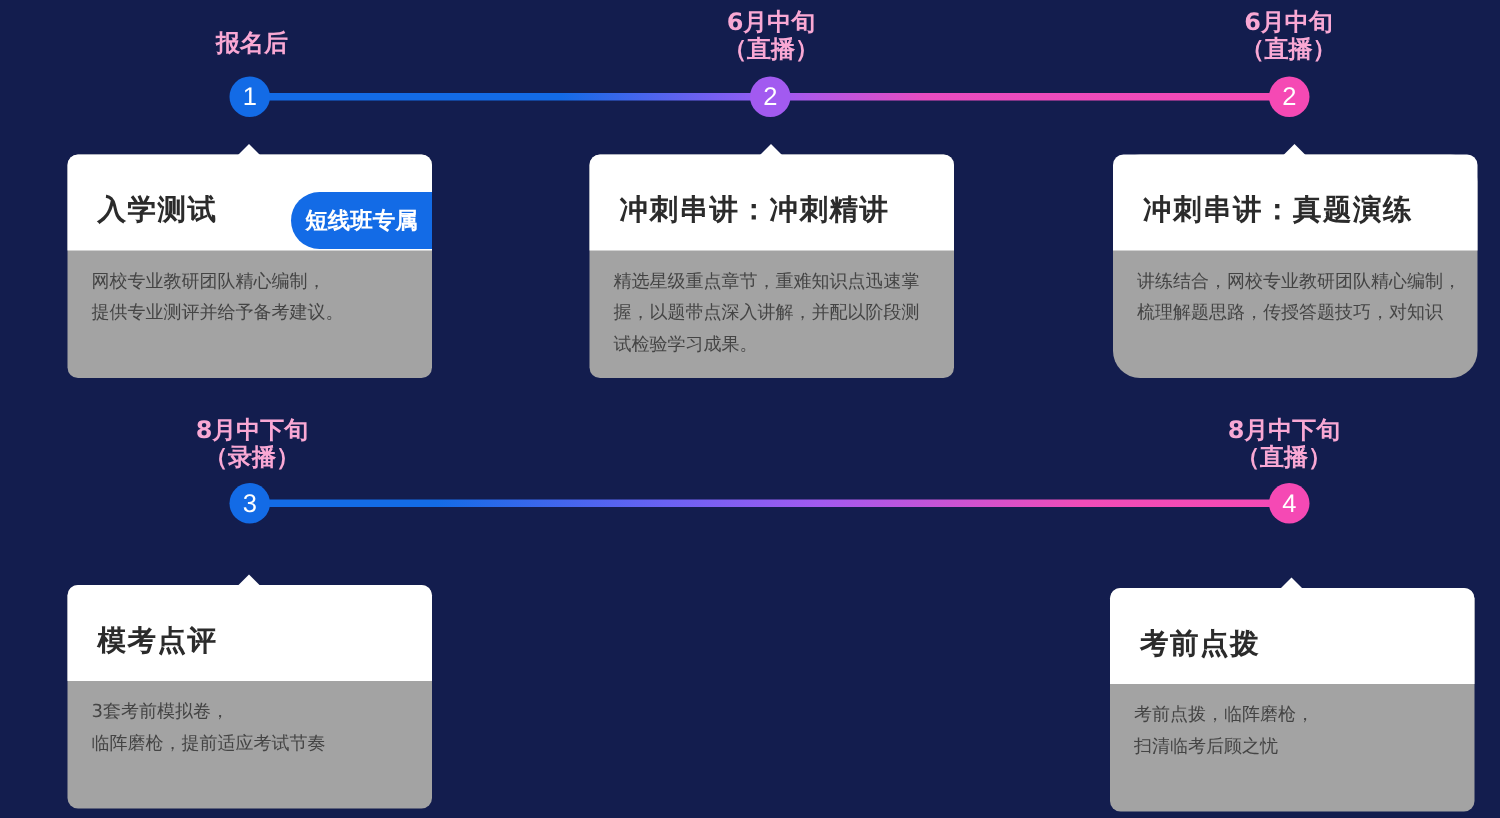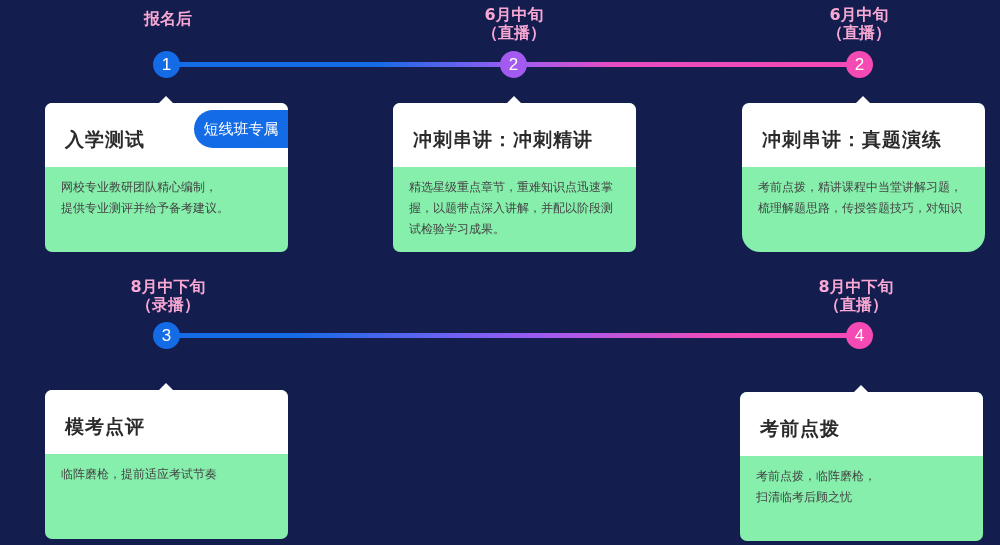--- a/index.html
+++ b/index.html
@@ -20,51 +20,51 @@
     position: absolute; width: 27px; height: 27px; border-radius: 50%;
     color: #fff; font-size: 17px; line-height: 27px; text-align: center;
     font-family: "Liberation Sans", sans-serif;
   }
   .label {
     position: absolute; color: #f9a8d4; font-size: 16px; font-weight: bold;
     text-align: center; line-height: 18px; width: 120px;
   }
   .card {
     position: absolute; width: 243px; height: 149px; border-radius: 7px;
-    background: #86efac; overflow: visible;
+    background: #a3a3a3; overflow: visible;
   }
   .card::before {
     content: ""; position: absolute; top: -7px; left: 113px;
     border-left: 8px solid transparent; border-right: 8px solid transparent;
     border-bottom: 8px solid #fff;
   }
   .card-head {
     height: 64px; background: #fff; border-radius: 7px 7px 0 0;
     position: relative;
   }
   .card-title {
     position: absolute; left: 20px; top: 24px; font-size: 19px; font-weight: bold;
     color: #2b2b2b; letter-spacing: 1px; white-space: nowrap;
   }
   .card-body {
     padding: 10px 0 0 16px; font-size: 12px; color: #444; line-height: 21px; width: 240px;
   }
   .badge {
-    position: absolute; right: 0; top: 7px; height: 38px; width: 94px;
-    background: #136be6; color: #fff; font-weight: normal; font-size: 15px;
+    position: absolute; right: 0; top: 25px; height: 38px; width: 94px;
+    background: #136be6; color: #fff; font-weight: bold; font-size: 15px;
     border-radius: 19px 0 0 19px; line-height: 38px; text-align: center;
   }
 </style>
 </head>
 <body>
 
 <div>
   <div class="line line1"></div>
 
-  <div class="label" style="left:108px; top:10px;">
+  <div class="label" style="left:108px; top:20px;">
     <div>报名后</div>
   </div>
   <div class="node" style="left:153px; top:51px; background:#136be6;">1</div>
 
   <div class="label" style="left:454px; top:6px;">
     <div>6月中旬</div>
     <div>（直播）</div>
   </div>
   <div class="node" style="left:500px; top:51px; background:#a25af0;">2</div>
 
@@ -94,21 +94,21 @@
       <div>握，以题带点深入讲解，并配以阶段测</div>
       <div>试检验学习成果。</div>
     </div>
   </div>
 
   <div class="card" style="left:742px; top:103px;border-radius:18px;">
     <div class="card-head">
       <div class="card-title">冲刺串讲：真题演练</div>
     </div>
     <div class="card-body">
-      <div>考前点拨，精讲课程中当堂讲解习题，</div>
+      <div>讲练结合，网校专业教研团队精心编制，</div>
       <div>梳理解题思路，传授答题技巧，对知识</div>
     </div>
   </div>
 </div>
 
 <div>
   <div class="line line2"></div>
 
   <div class="label" style="left:108px; top:278px;">
     <div>8月中下旬</div>
@@ -120,20 +120,21 @@
     <div>8月中下旬</div>
     <div>（直播）</div>
   </div>
   <div class="node" style="left:846px; top:322px; background:#f549b4;">4</div>
 
   <div class="card" style="left:45px; top:390px;">
     <div class="card-head">
       <div class="card-title">模考点评</div>
     </div>
     <div class="card-body">
+      <div>3套考前模拟卷，</div>
       <div>临阵磨枪，提前适应考试节奏</div>
     </div>
   </div>
 
   <div class="card" style="left:740px; top:374px;margin-top:18px;">
     <div class="card-head">
       <div class="card-title">考前点拨</div>
     </div>
     <div class="card-body">
       <div>考前点拨，临阵磨枪，</div>

